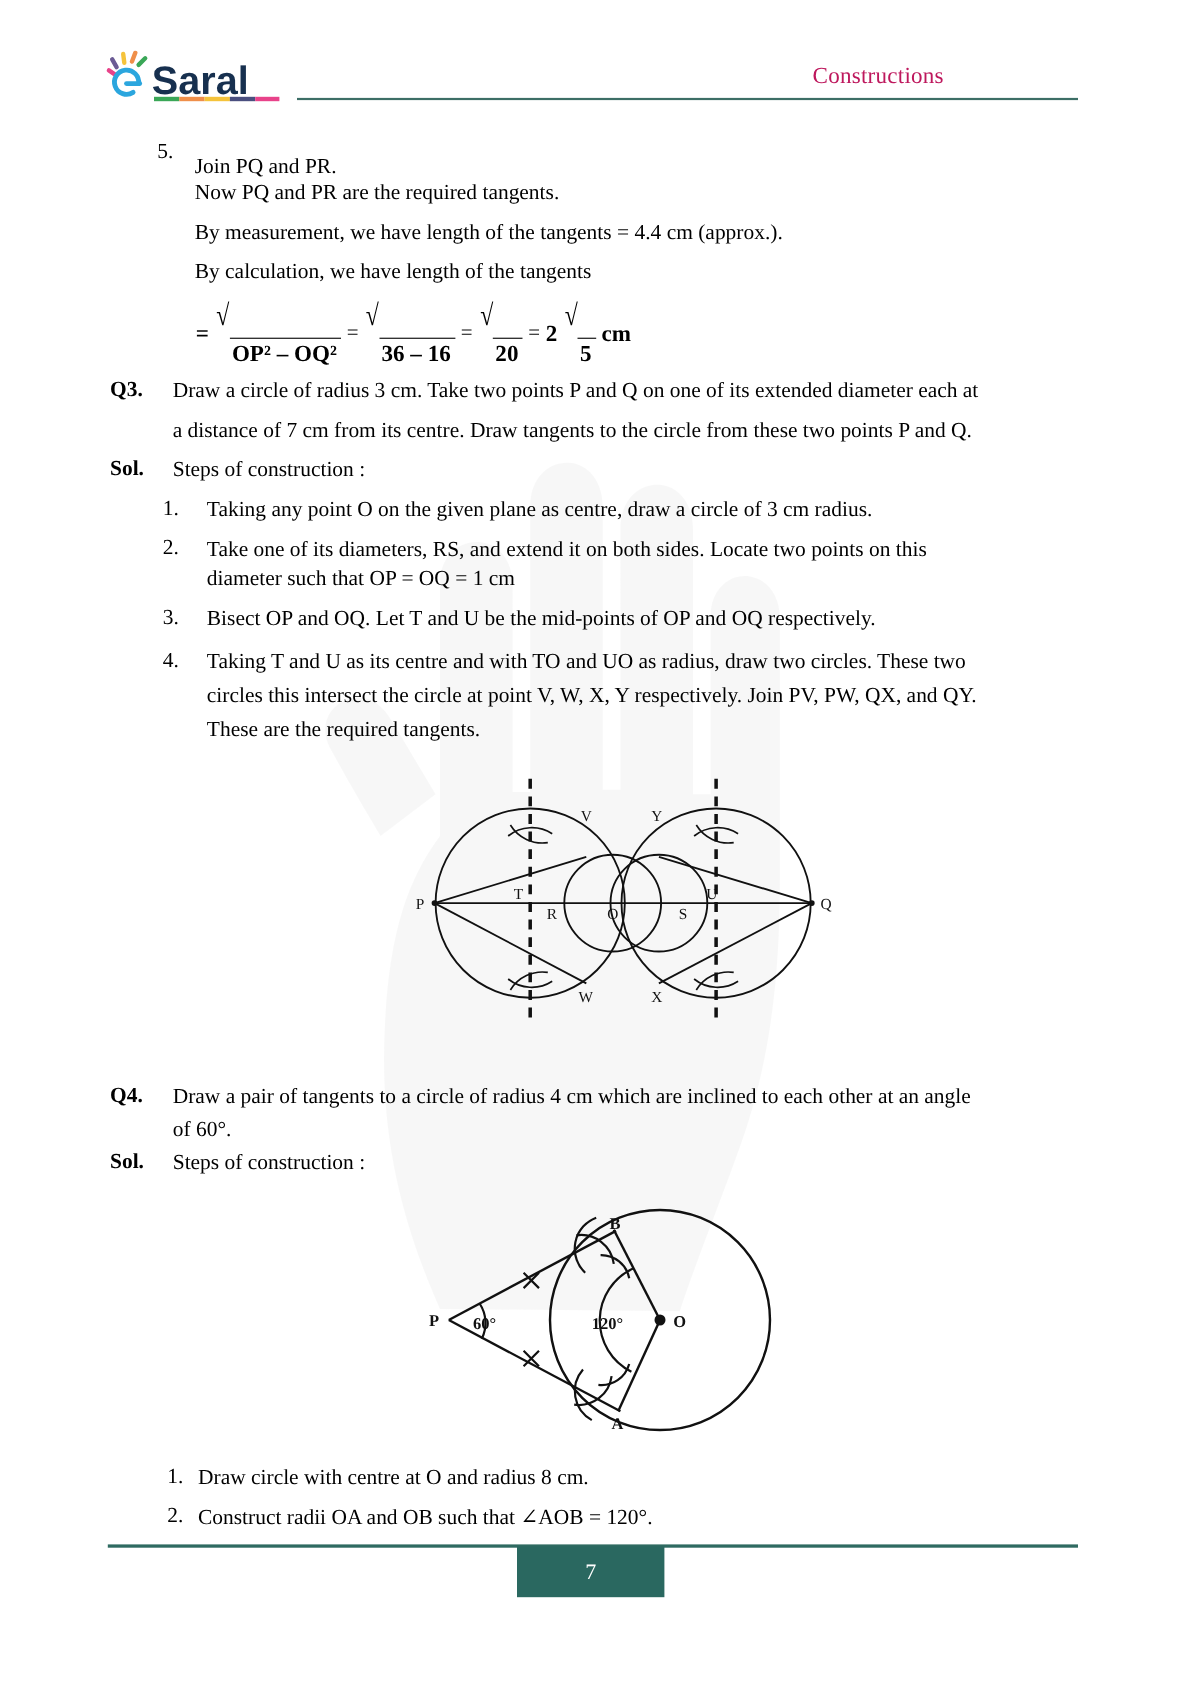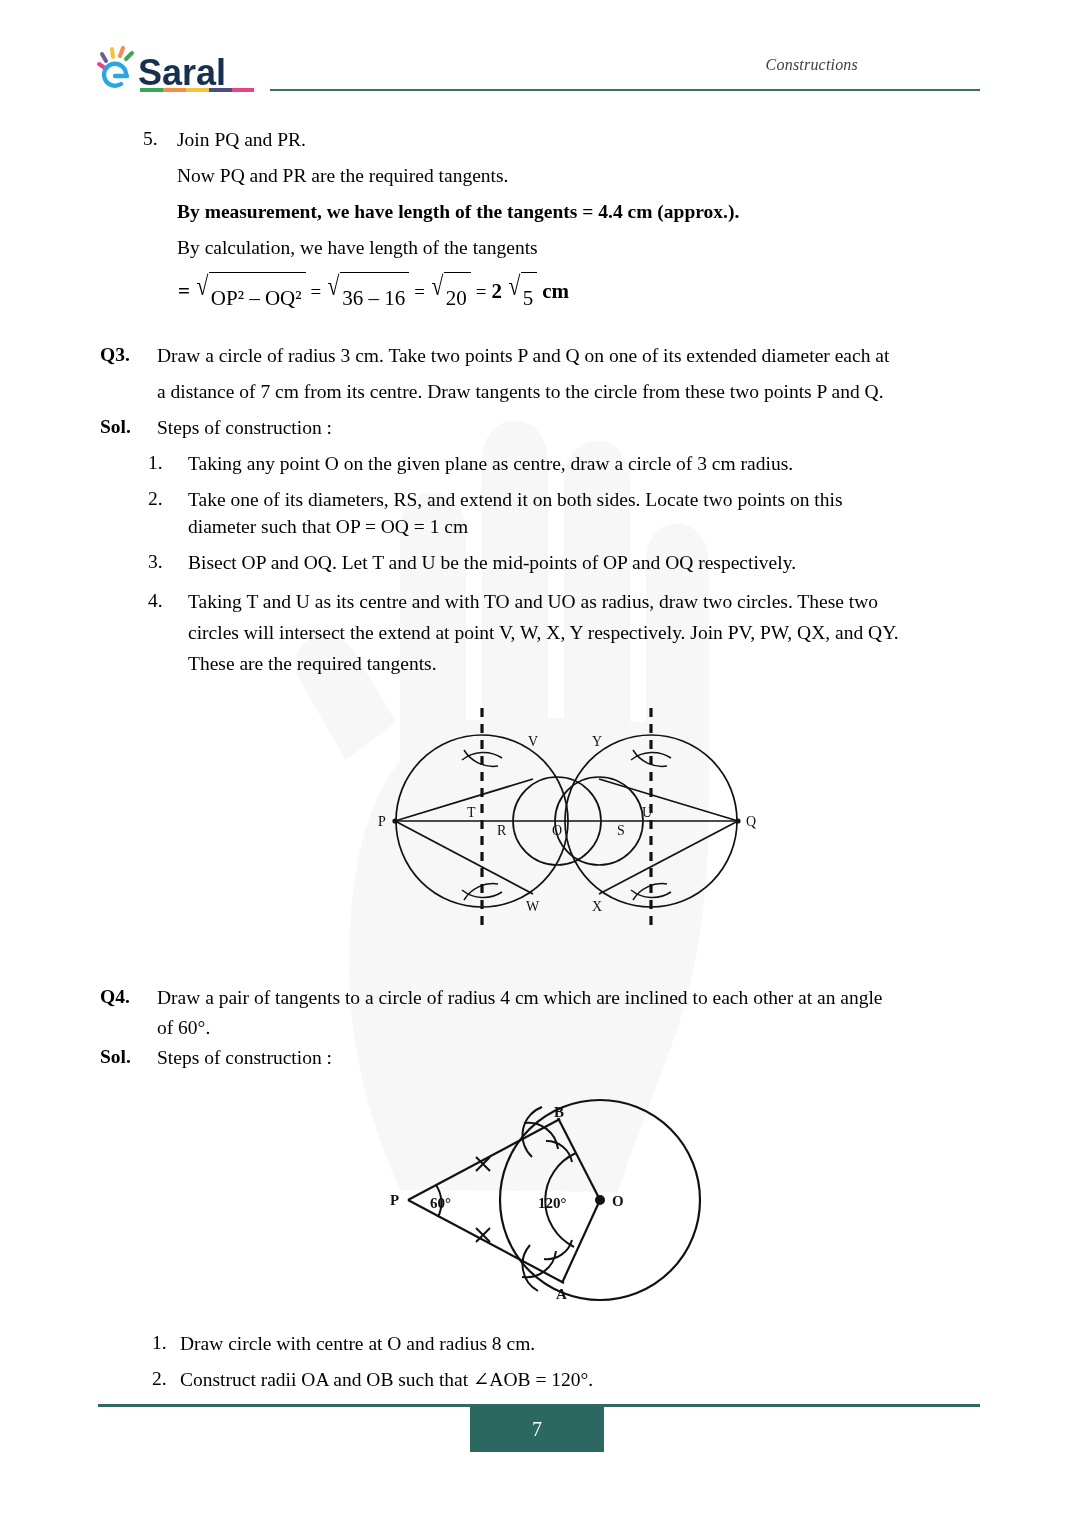--- a/index.html
+++ b/index.html
@@ -45,25 +45,24 @@
     left: 96px;
     top: 46px;
     width: 160px;
     height: 50px;
   }
   .logo-svg { display: block; }
   .header-title {
     position: absolute;
     right: 98px;
     top: 56px;
-    font-size: 16px;
+    font-size: 21px;
     font-family: "Liberation Serif", serif;
-    color: #404040;
+    color: #be185d;
     letter-spacing: 0.2px;
-    font-style: italic;
   }
   .header-rule {
     position: absolute;
     left: 270px;
     top: 89px;
     width: 710px;
     height: 2px;
     background: #3c6e66;
   }
 
@@ -108,22 +107,23 @@
   }
   .sqrt > .radsign {
     font-size: 27px;
     line-height: 1;
     font-weight: normal;
     transform: scaleX(0.8) translateY(1px);
     margin-right: -1px;
   }
   .sqrt > .radicand {
     border-top: 1.6px solid #000;
-    padding: 13px 4px 0 2px;
-    font-weight: normal;
+    padding: 1px 4px 0 2px;
+    font-weight: bold;
+    margin-top: 35px;
   }
 
   
   .figure { position: absolute; }
 
   
   .footer-rule {
     position: absolute;
     left: 98px;
     top: 1404px;
@@ -185,23 +185,23 @@
         </g>
       </svg>
     </div>
     <div class="header-title">Constructions</div>
     <div class="header-rule"></div>
   </div>
 
   <div class="content">
 
     <div class="num" style="left:143px; top:128px;">5.</div>
-    <div class="tline" style="left:177px; top:128px;">Join PQ and PR.</div>
+    <div class="tline" style="left:177px; top:140px;">Join PQ and PR.</div>
     <div class="tline" style="left:177px; top:164px;">Now PQ and PR are the required tangents.</div>
-    <div class="tline" style="left:177px; top:200px;font-weight:bold;">By measurement, we have length of the tangents = 4.4 cm (approx.).</div>
+    <div class="tline" style="left:177px; top:200px;">By measurement, we have length of the tangents = 4.4 cm (approx.).</div>
     <div class="tline" style="left:177px; top:236px;">By calculation, we have length of the tangents</div>
 
     <div class="mathline">
       <span>=</span>
       <span class="sqrt">
         <span class="radsign">√</span>
         <span class="radicand">OP² – OQ²</span>
       </span>
       <span class="lite">=</span>
       <span class="sqrt">
@@ -233,21 +233,21 @@
 
     <div class="num" style="left:148px; top:488px;">2.</div>
     <div class="tline" style="left:188px; top:488px;">Take one of its diameters, RS, and extend it on both sides. Locate two points on this</div>
     <div class="tline" style="left:188px; top:515px;">diameter such that OP = OQ = 1 cm</div>
 
     <div class="num" style="left:148px; top:551px;">3.</div>
     <div class="tline" style="left:188px; top:551px;">Bisect OP and OQ. Let T and U be the mid-points of OP and OQ respectively.</div>
 
     <div class="num" style="left:148px; top:590px;">4.</div>
     <div class="tline" style="left:188px; top:590px;">Taking T and U as its centre and with TO and UO as radius, draw two circles. These two</div>
-    <div class="tline" style="left:188px; top:621px;">circles will intersect the extend at point V, W, X, Y respectively. Join PV, PW, QX, and QY.</div>
+    <div class="tline" style="left:188px; top:621px;">circles this intersect the circle at point V, W, X, Y respectively. Join PV, PW, QX, and QY.</div>
     <div class="tline" style="left:188px; top:652px;">These are the required tangents.</div>
 
     <div class="figure" style="left:370px; top:700px;">
       <svg width="400" height="230" viewBox="0 0 400 230" aria-hidden="true">
         <g fill="none" stroke="#111" stroke-width="1.7">
 
           <circle cx="112" cy="121" r="86"></circle>
           <circle cx="281" cy="121" r="86"></circle>
 
           <circle cx="187" cy="121" r="44"></circle>

